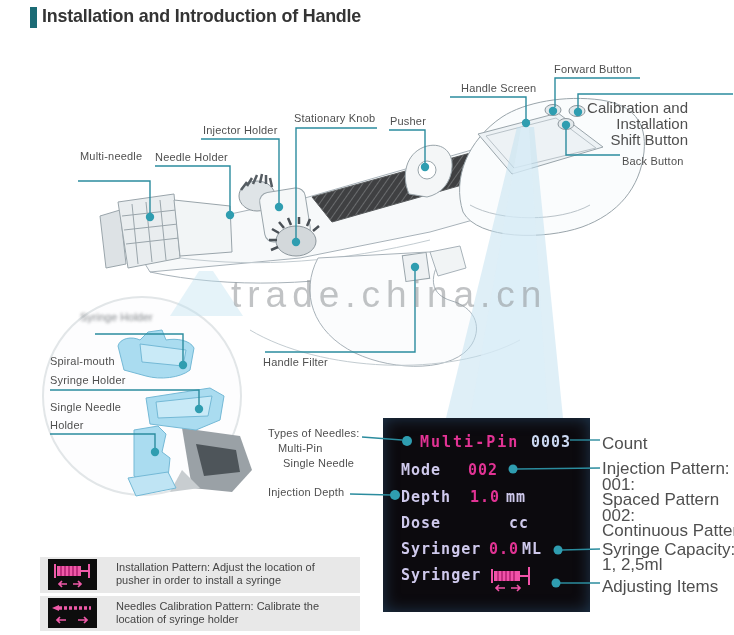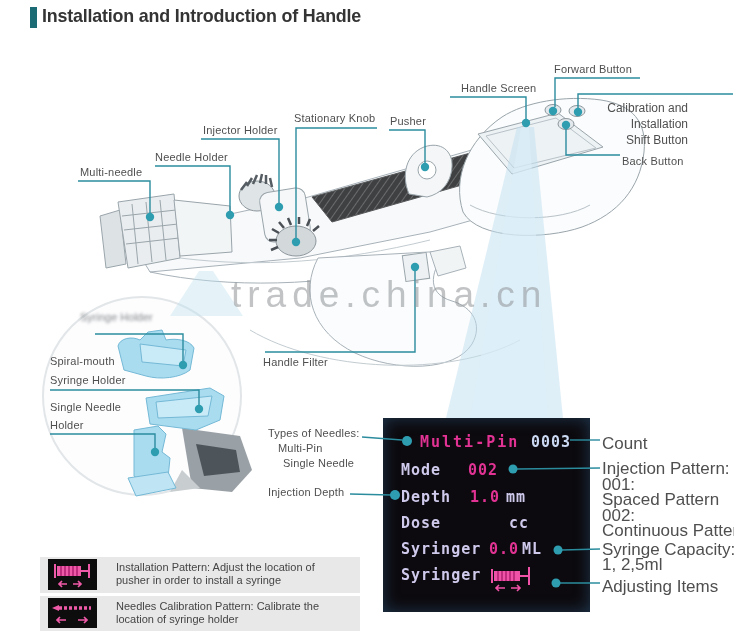--- a/index.html
+++ b/index.html
@@ -25,21 +25,21 @@
           box-shadow:inset 0 0 16px rgba(70,140,200,0.35);
           font-family:"DejaVu Sans Mono",monospace;font-weight:bold;font-size:15px;}
   .srow{position:absolute;white-space:nowrap;letter-spacing:1px;}
   .s-lav{color:#cfc9ec;} .s-mag{color:#e23394;} .s-val{color:#ccd9f2;}
   
   .ann{font-size:17px;color:#4f4f4f;z-index:9;white-space:nowrap;}
   #injection-pattern-block div{line-height:15.5px;}
   #syringe-capacity-block div{line-height:15px;}
   
   #calibration-label{left:560px;top:100px;width:128px;text-align:right;z-index:9;}
-  #calibration-label div{font-size:12px;color:#4f4f4f;line-height:16px;white-space:nowrap;}
+  #calibration-label div{font-size:15px;color:#4f4f4f;line-height:16px;white-space:nowrap;}
   
   
   .strip{background:#e8e8e8;z-index:2;}
   .legend-box{background:#0d0d0d;z-index:3;}
   .legend-text{font-size:11px;color:#454545;z-index:3;line-height:13px;white-space:nowrap;}
 </style>
 </head>
 <body>
 
 <div id="canvas">
@@ -125,21 +125,21 @@
       <polygon points="517,127 534,127 563,418 446,418" fill="#bfe0ef" opacity="0.5"></polygon>
       <polygon points="521,127 529,127 548,418 470,418" fill="#dceff8" opacity="0.6"></polygon>
       <polygon points="199,271 213,271 243,316 170,316" fill="#bfe0ef" opacity="0.4"></polygon>
     </g>
   </svg>
 
   <div class="abs" id="watermark">trade.china.cn</div>
 
   <div class="abs" id="blur-label">Syringe Holder</div>
 
-  <div class="abs lbl" style="left:80px;top:166px;">Multi-needle</div>
+  <div class="abs lbl" style="left:80px;top:150px;">Multi-needle</div>
   <div class="abs lbl" style="left:155px;top:151px;">Needle Holder</div>
   <div class="abs lbl" style="left:203px;top:124px;">Injector Holder</div>
   <div class="abs lbl" style="left:294px;top:112px;">Stationary Knob</div>
   <div class="abs lbl" style="left:390px;top:115px;">Pusher</div>
   <div class="abs lbl" style="left:461px;top:82px;">Handle Screen</div>
   <div class="abs lbl" style="left:554px;top:63px;">Forward Button</div>
   <div class="abs" id="calibration-label">
     <div>Calibration and</div>
     <div>Installation</div>
     <div>Shift Button</div>

